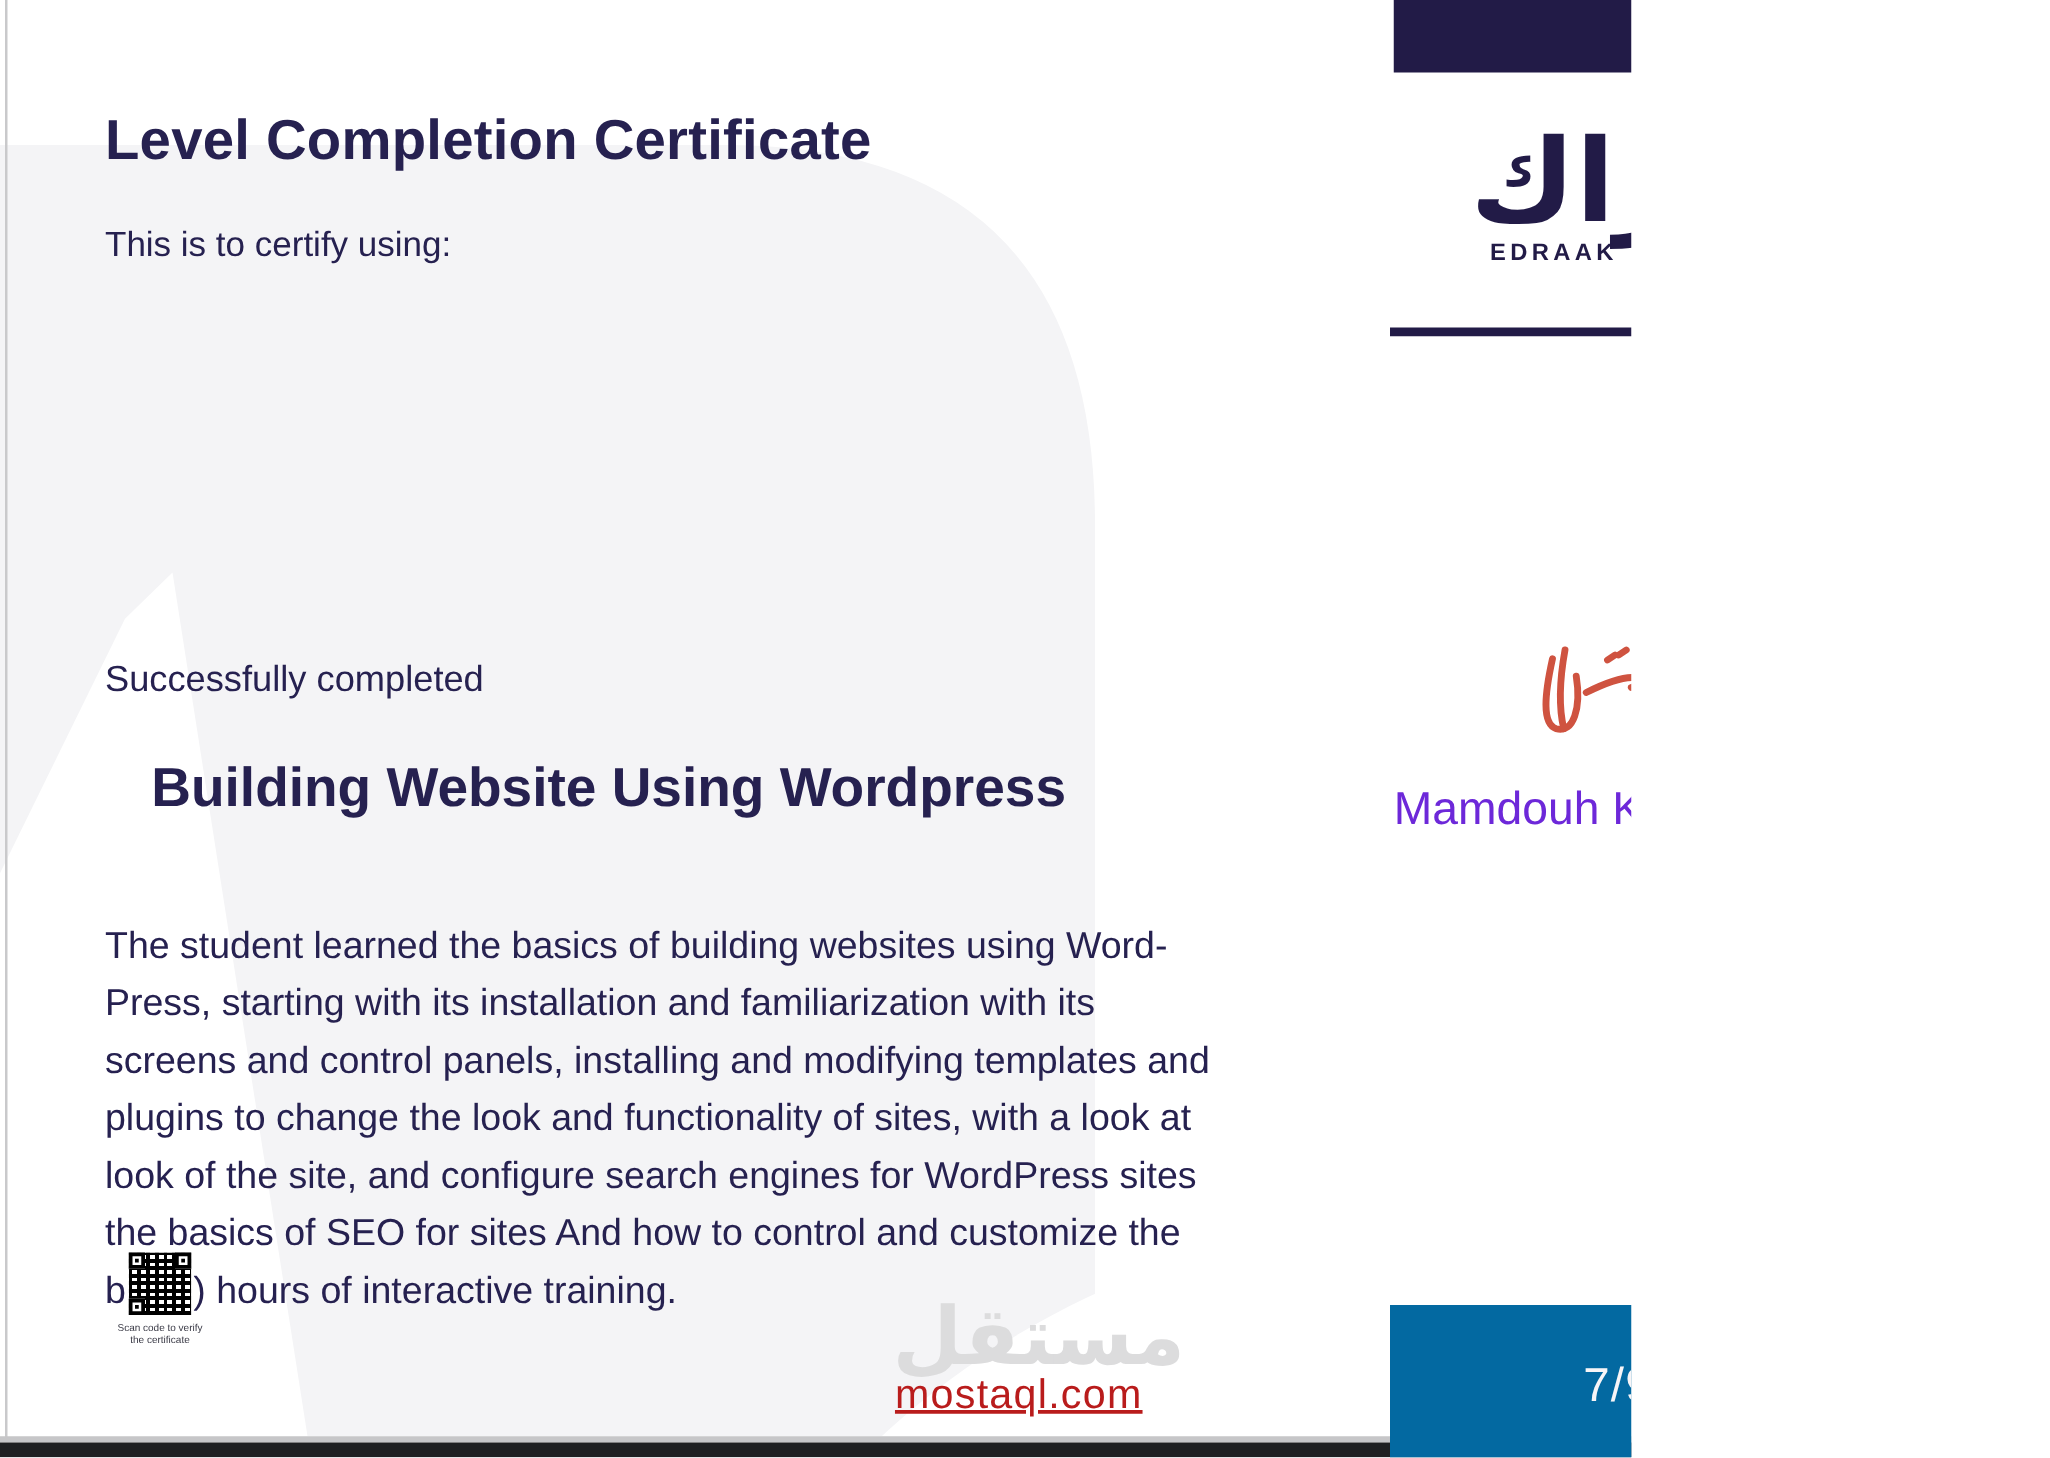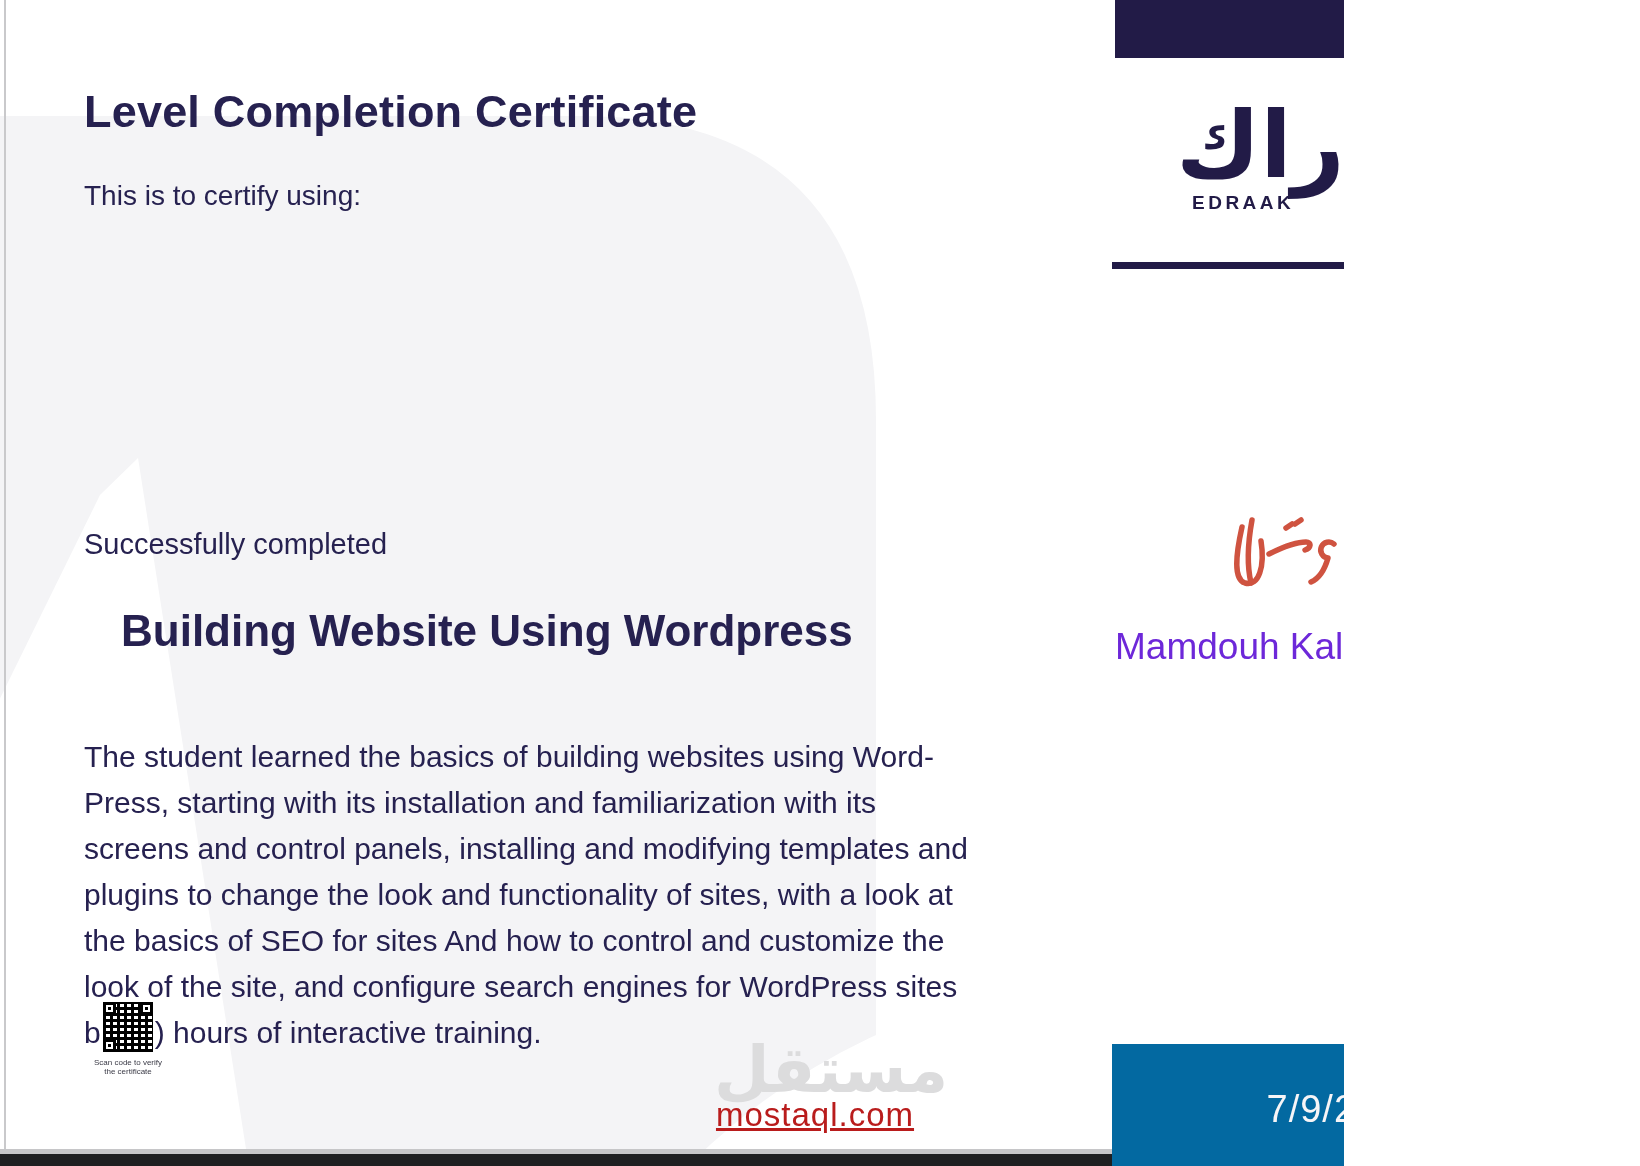--- a/index.html
+++ b/index.html
@@ -1,21 +1,20 @@
 <!DOCTYPE html>
 <html><head>
 <meta charset="utf-8">
 <style>
   html,body{margin:0;padding:0;background:#ffffff;}
   .page{
     position:relative;width:1305px;height:1166px;overflow:hidden;
     background:#ffffff;
     font-family:"Liberation Sans","DejaVu Sans",sans-serif;
     color:#262150;
-    padding-left:39px;
   }
   .bg-decor{position:absolute;left:0;top:0;}
   
   .edge-left{position:absolute;left:4px;top:0;width:2px;height:1150px;background:#c9c9cb;}
   .edge-right{position:absolute;left:1634px;top:0;width:2px;height:1150px;background:#c9c9cb;}
   .edge-bottom-line{position:absolute;left:0;top:1149px;width:1640px;height:5px;background:#c6c6c8;}
   .bottom-bar{position:absolute;left:0;top:1154px;width:1640px;height:12px;background:#1e1f21;}
 
   
   .header-bar{position:absolute;left:1115px;top:0;width:462px;height:58px;background:#221b47;}
@@ -104,22 +103,22 @@
   <div class="title">Level Completion Certificate</div>
   <div class="certify">This is to certify using:</div>
   <div class="completed">Successfully completed</div>
   <div class="course">Building Website Using Wordpress</div>
 
   <div class="para">
     <div class="pline">The student learned the basics of building websites using Word-</div>
     <div class="pline">Press, starting with its installation and familiarization with its</div>
     <div class="pline">screens and control panels, installing and modifying templates and</div>
     <div class="pline">plugins to change the look and functionality of sites, with a look at</div>
+    <div class="pline">look of the site, and configure search engines for WordPress sites</div>
     <div class="pline">the basics of SEO for sites And how to control and customize the</div>
-    <div class="pline">look of the site, and configure search engines for WordPress sites</div>
     <div class="pline lastline">
       <span>b</span><span class="gap"></span><span>) hours of interactive training.</span>
     </div>
   </div>
 
   <div class="qr">
     <div class="finder f-tl"></div>
     <div class="finder f-tr"></div>
     <div class="finder f-bl"></div>
   </div>

